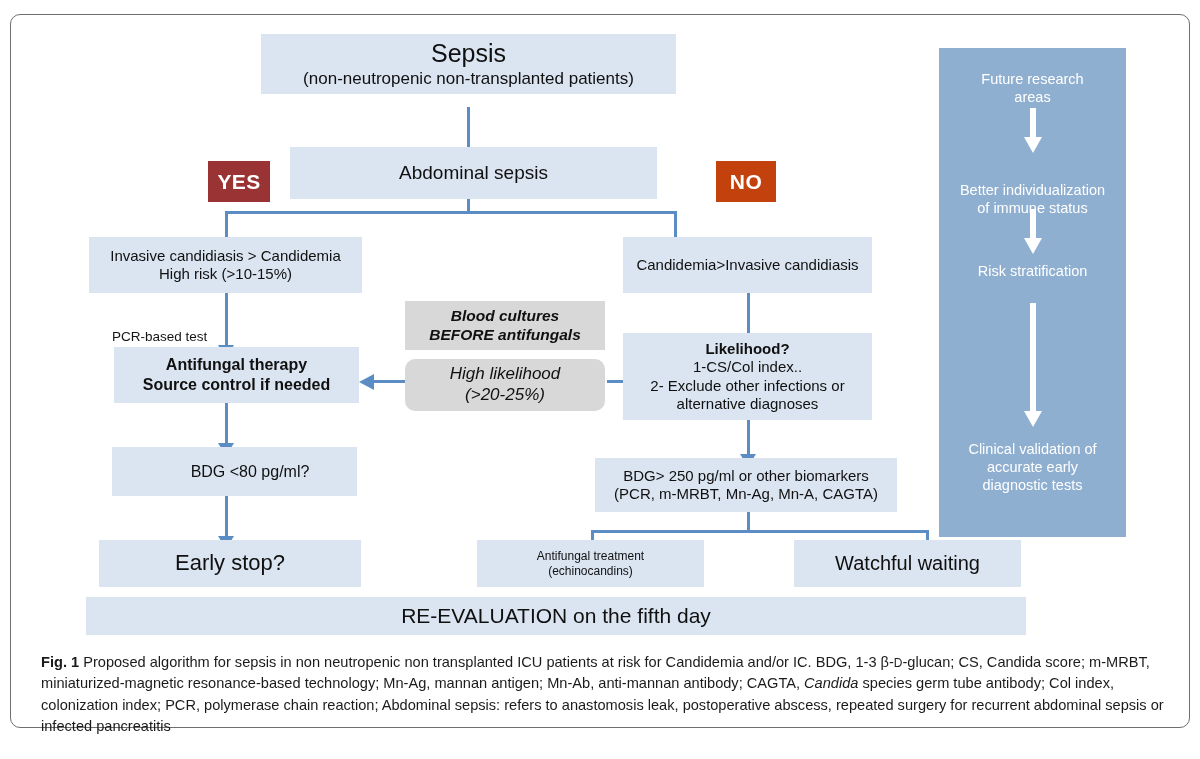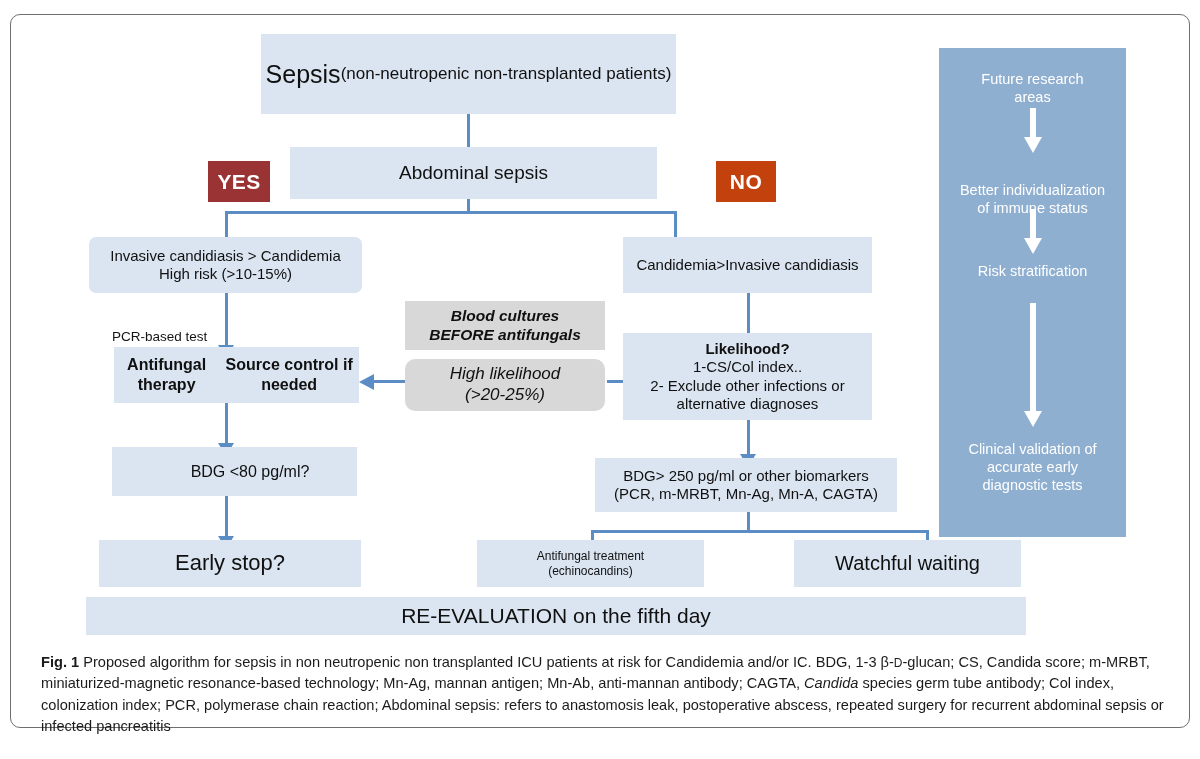--- a/index.html
+++ b/index.html
@@ -100,39 +100,39 @@
   <div class="conn hline" style="left:362px;top:365px;width:58px;"></div>
   <svg class="arrowhead" style="left:348px;top:358px;" width="16" height="18" viewBox="0 0 16 18">
       <polygon points="0,9 15,1 15,17" fill="#5b8cc4"></polygon>
     </svg>
 
   <div class="conn vline" style="left:736px;top:497px;height:20px;"></div>
   <div class="conn hline" style="left:580px;top:515px;width:338px;"></div>
   <div class="conn vline" style="left:580px;top:515px;height:22px;"></div>
   <div class="conn vline" style="left:915px;top:515px;height:22px;"></div>
 
-  <div class="node" style="left:250px;top:19px;width:415px;height:80px;flex-direction:row;">
+  <div class="node" style="left:250px;top:19px;width:415px;height:60px;flex-direction:column;">
     <div style="font-size:25px;">Sepsis</div>
     <div style="font-size:17px;margin-top:1px;">(non-neutropenic non-transplanted patients)</div>
   </div>
 
   <div class="node" style="left:279px;top:132px;width:367px;height:52px;font-size:19px;">Abdominal sepsis</div>
 
   <div class="badge badge-yes" style="left:197px;top:146px;width:62px;height:41px;">YES</div>
 
   <div class="badge badge-no" style="left:705px;top:146px;width:60px;height:41px;">NO</div>
 
-  <div class="node" style="left:78px;top:222px;width:273px;height:56px;flex-direction:column;font-size:15px;border-radius:7px;">
+  <div class="node" style="left:78px;top:222px;width:273px;height:56px;flex-direction:column;font-size:15px;">
     <div>Invasive candidiasis &gt; Candidemia</div>
     <div>High risk (&gt;10-15%)</div>
   </div>
 
   <div class="lbl" style="left:101px;top:314px;">PCR-based test</div>
 
-  <div class="node bold" style="left:103px;top:332px;width:245px;height:56px;flex-direction:row;font-size:16px;font-style:normal;">
+  <div class="node bold" style="left:103px;top:332px;width:245px;height:56px;flex-direction:column;font-size:16px;font-style:normal;">
     <div>Antifungal therapy</div>
     <div>Source control if needed</div>
   </div>
 
   <div class="node" style="left:101px;top:432px;width:245px;height:49px;font-size:16px;padding-left:31px;">BDG &lt;80 pg/ml?</div>
 
   <div class="node" style="left:88px;top:525px;width:262px;height:47px;font-size:22px;">Early stop?</div>
 
   <div class="node gray bold" style="left:394px;top:286px;width:200px;height:49px;flex-direction:column;font-size:15.5px;">
     <div>Blood cultures</div>

